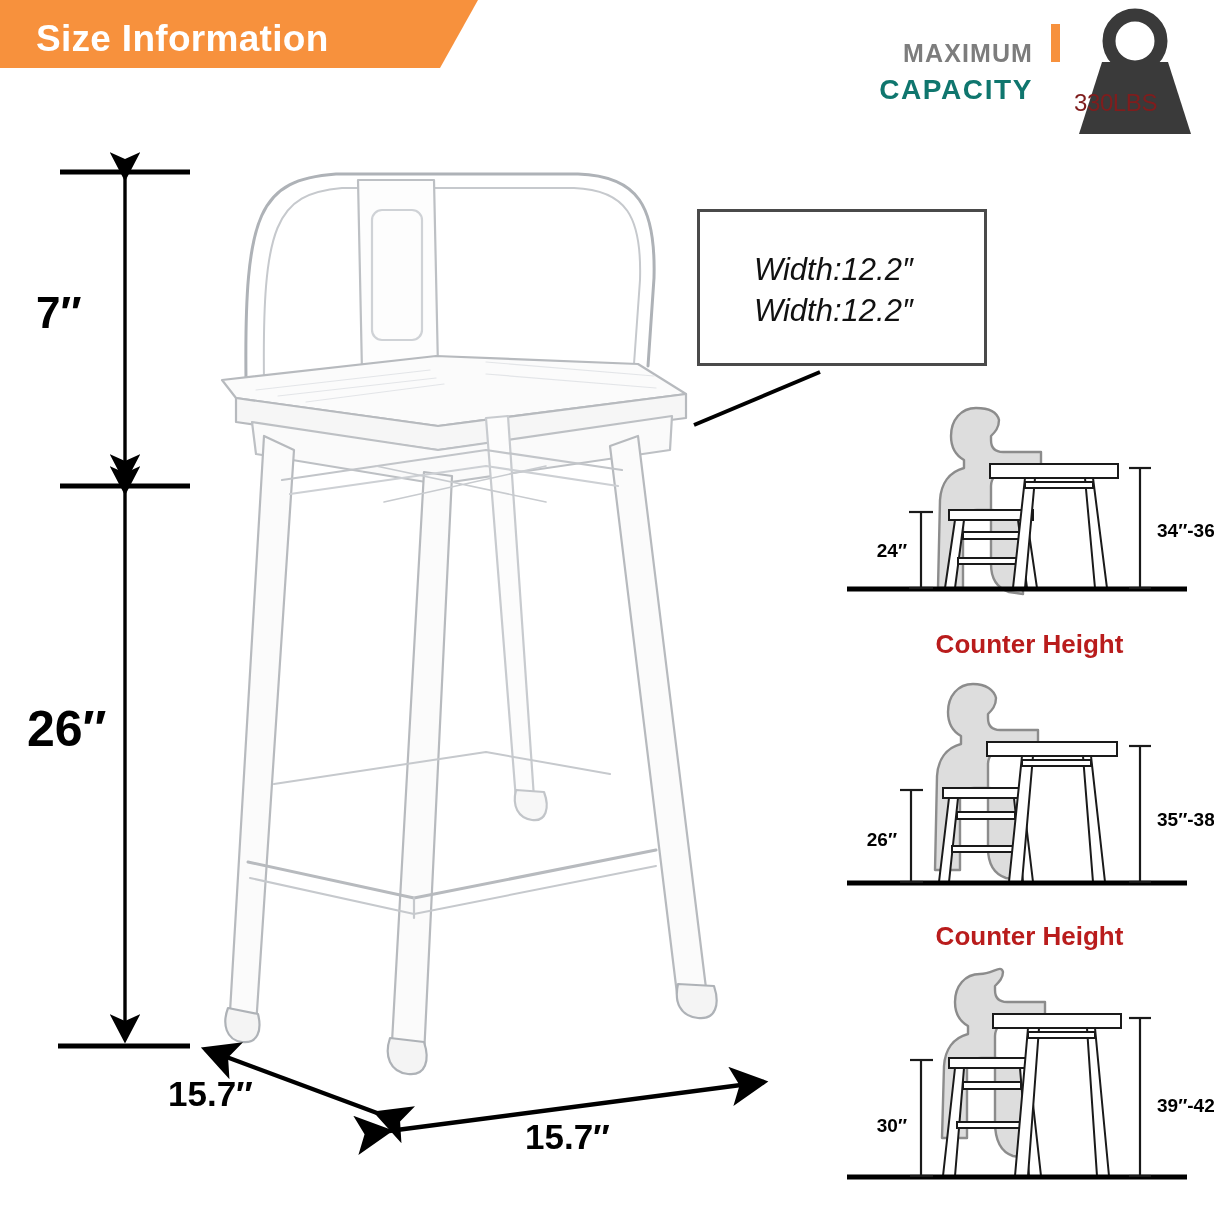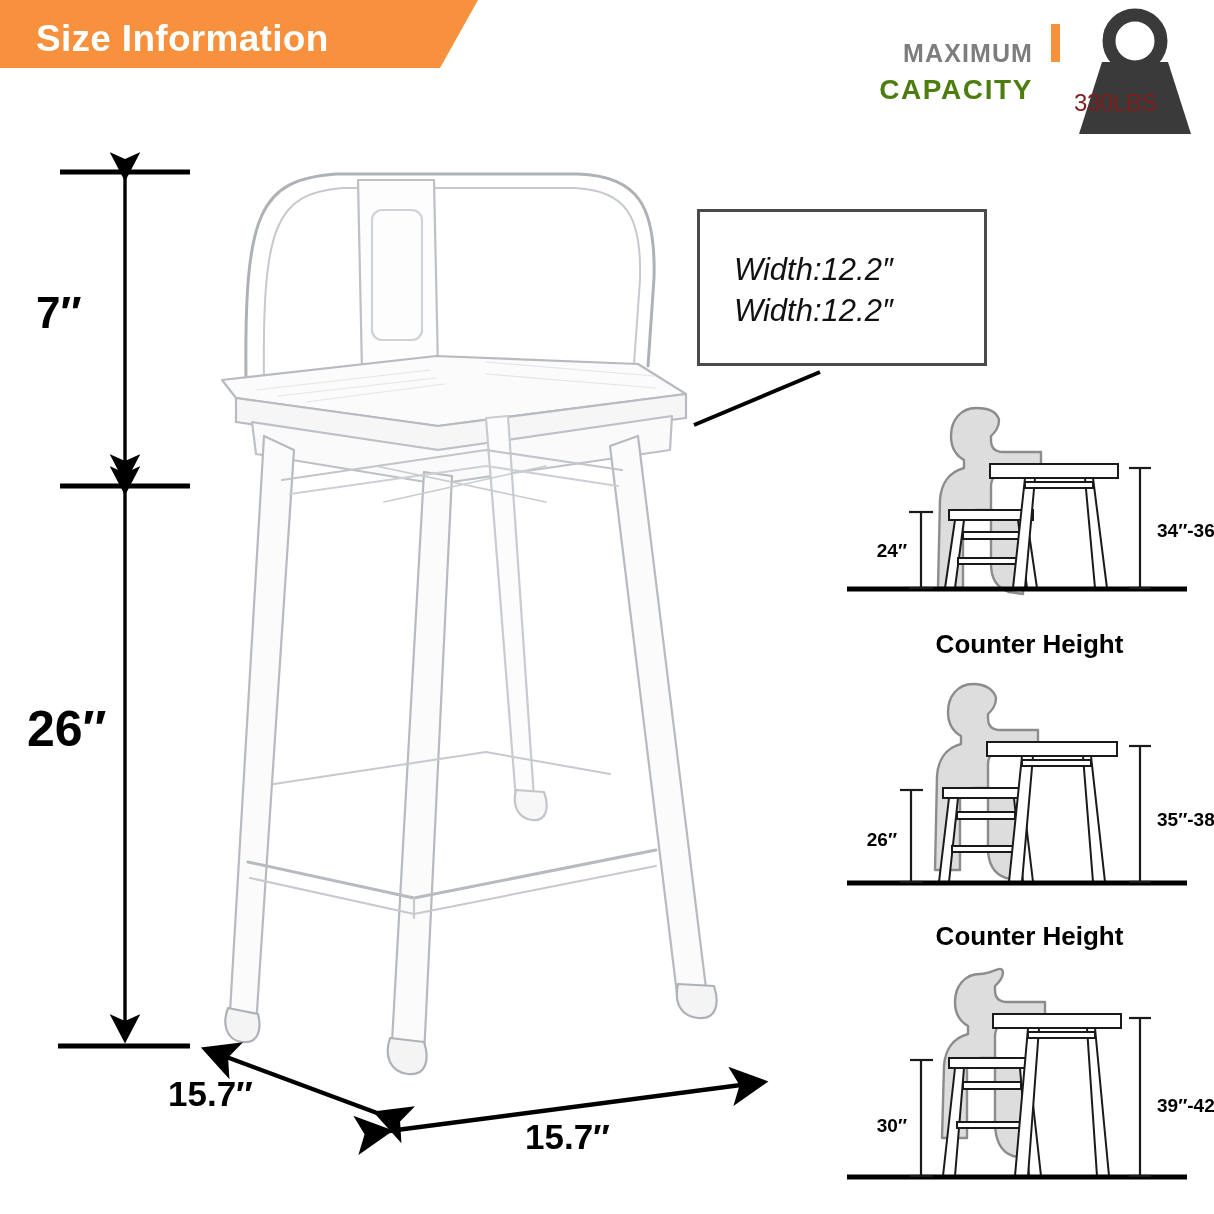--- a/index.html
+++ b/index.html
@@ -33,21 +33,21 @@
   .capacity {
     position: absolute; right: 18px; top: 6px;
     display: flex; align-items: center; height: 132px;
   }
   .cap-text { text-align: right; line-height: 1.0; padding-right: 6px; }
   .cap-max {
     font-size: 25px; color: #7d7d7d; letter-spacing: 1.1px;
     font-weight: bold;
   }
   .cap-capacity {
-    font-size: 28px; color: #4d7c0f; font-weight: bold;
+    font-size: 28px; color: #0f766e; font-weight: bold;
     letter-spacing: 1.6px; margin-top: 10px;
   }
   .cap-bar {
     width: 9px; height: 38px; background: #F7913D;
     margin: 18px 14px 0 12px; align-self: flex-start;
   }
   .weight-icon { position: relative; width: 122px; height: 130px; }
   .weight-icon svg { display: block; }
   .weight-label {
     position: absolute; left: 0; right: 0; top: 82px;
@@ -75,39 +75,39 @@
   .dlabel-26 { left: 27px; top: 700px; font-size: 50px; }
   .dlabel-157a { left: 168px; top: 1074px; font-size: 35px; }
   .dlabel-157b { left: 525px; top: 1117px; font-size: 35px; }
 
   
   .callout {
     position: absolute; left: 697px; top: 209px;
     width: 290px; height: 157px;
     border: 3px solid #4a4a4a;
     background: #ffffff;
-    padding: 38px 0 0 34px;
+    padding: 38px 0 0 54px;
   }
   .callout-line {
     font-style: italic;
     font-size: 31px;
     color: #111111;
     line-height: 1.32;
     font-family: "Liberation Sans", sans-serif;
   }
 
   
   .panels { position: absolute; left: 845px; top: 392px; width: 369px; height: 822px; }
   .panel { position: relative; width: 369px; }
   .panel svg { display: block; }
   .panel-label {
     text-align: center;
     font-size: 26px;
     font-weight: bold;
-    color: #000000;
+    color: #b91c1c;
     margin-top: 2px;
     font-family: "Liberation Sans", sans-serif;
   }
 </style>
 </head>
 <body>
 
 <div class="root">
 
   <div class="banner">

